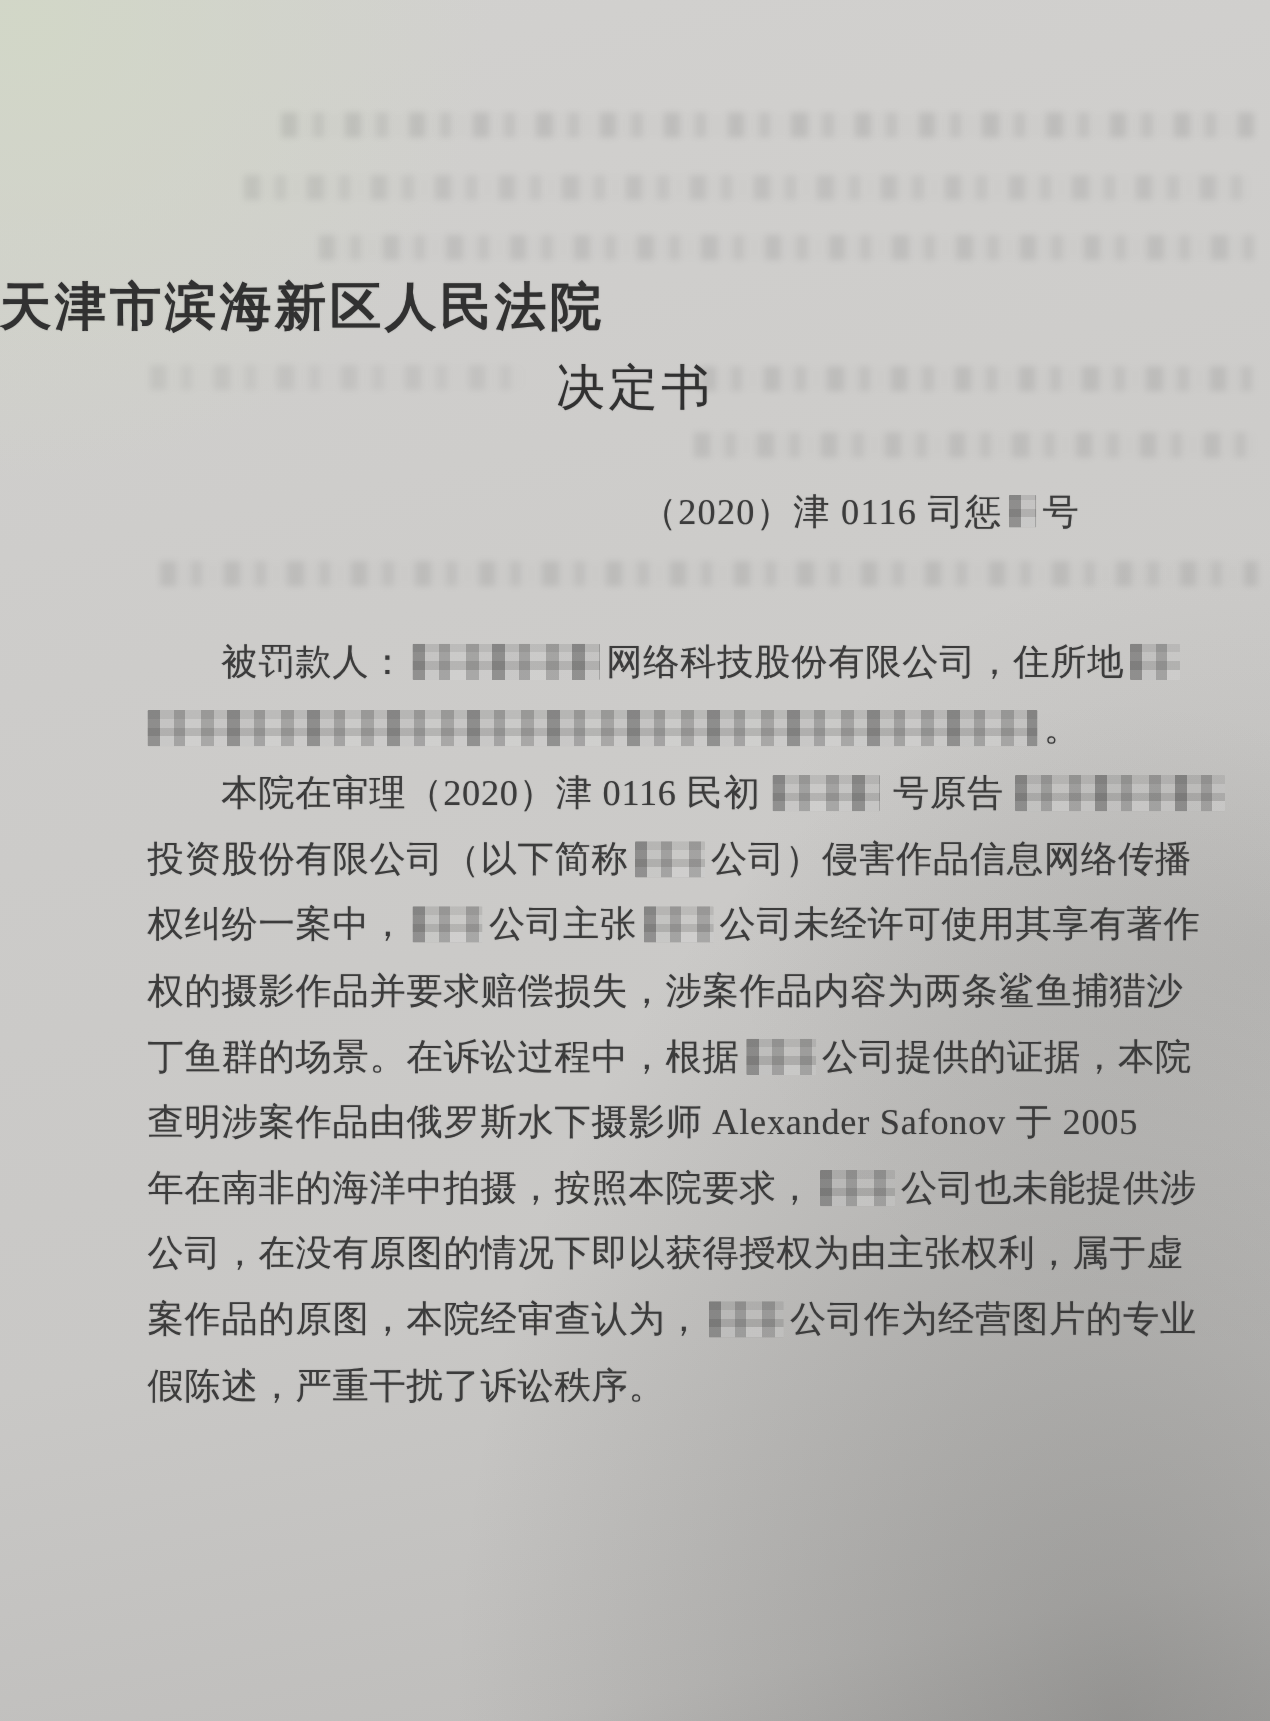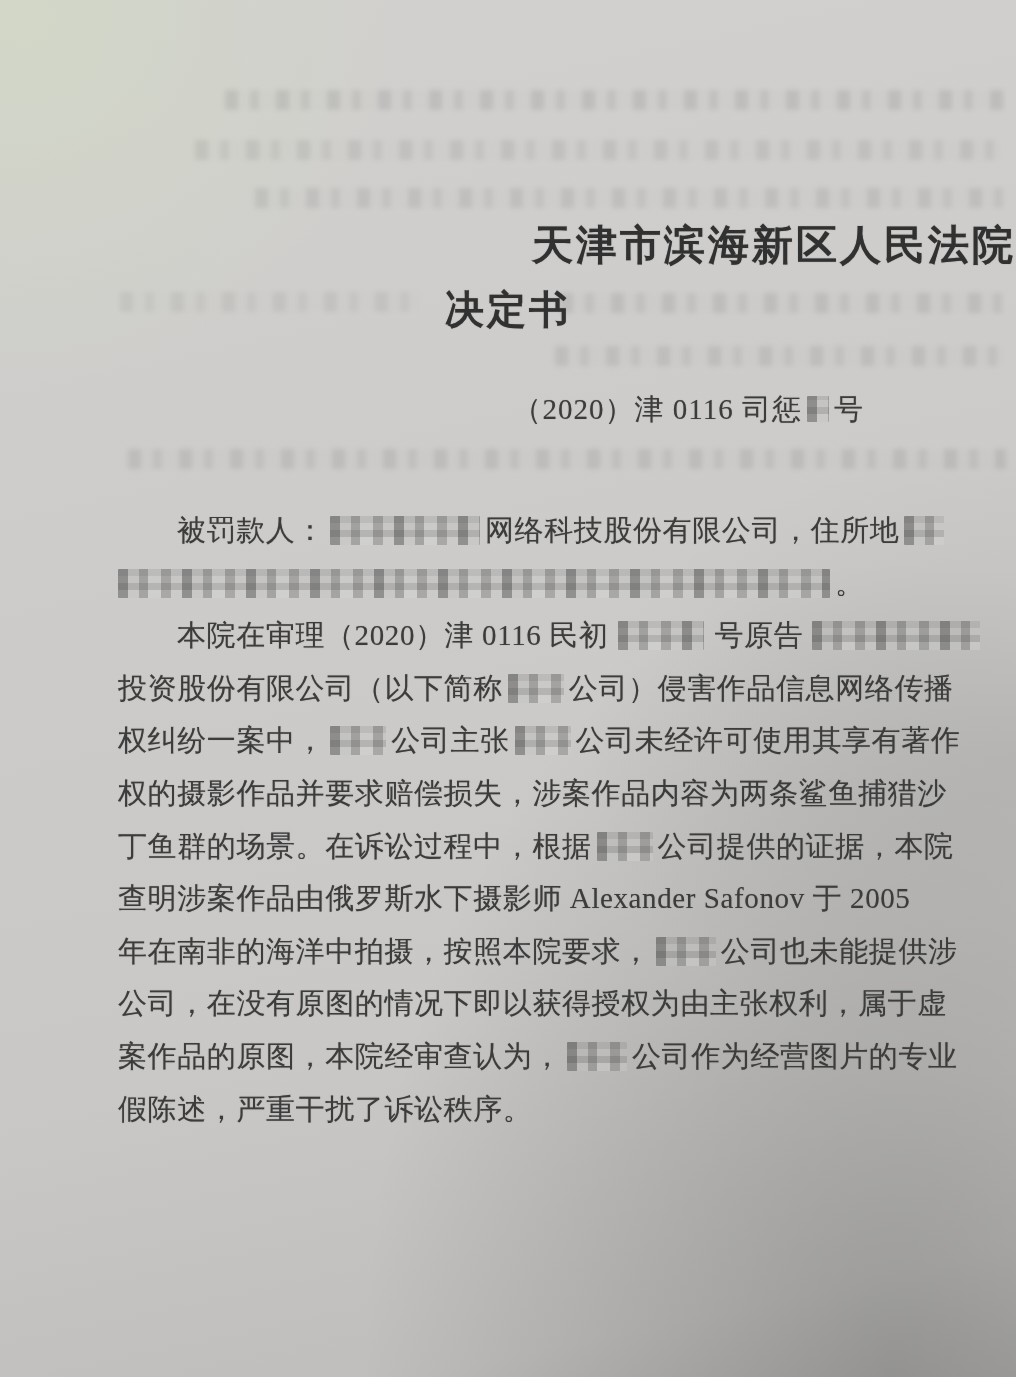--- a/index.html
+++ b/index.html
@@ -31,29 +31,29 @@
   .ghost.g1{top:90px;left:225px;width:780px;opacity:.45;}
   .ghost.g2{top:140px;left:195px;width:805px;opacity:.38;}
   .ghost.g3{top:188px;left:255px;width:750px;opacity:.40;}
   .ghost.g4{top:292px;left:120px;width:300px;opacity:.30;}
   .ghost.g5{top:293px;left:560px;width:445px;opacity:.42;}
   .ghost.g6{top:346px;left:555px;width:450px;opacity:.40;}
   .ghost.g7{top:449px;left:128px;width:878px;opacity:.42;}
 
   .doc-title{
     position:absolute;top:218px;left:0;width:100%;
-    text-align:right;
+    text-align:left;
     font-size:41px;font-weight:bold;letter-spacing:3px;
     color:#313131;
     text-shadow:0 0 1px rgba(50,50,50,0.55);
   }
   .doc-subtitle{
     position:absolute;top:283px;left:0;width:100%;
     text-align:center;
-    font-size:39px;font-weight:bold;letter-spacing:3px;
+    font-size:39px;font-weight:normal;letter-spacing:3px;
     color:#313131;
     text-shadow:0 0 1px rgba(50,50,50,0.55);
   }
   .case-line{
     position:absolute;top:390px;right:152px;
     font-size:29px;letter-spacing:1px;color:#3c3c3c;
     white-space:nowrap;
     text-shadow:0 0 1px rgba(60,60,60,0.45);
   }
   .body-text{

